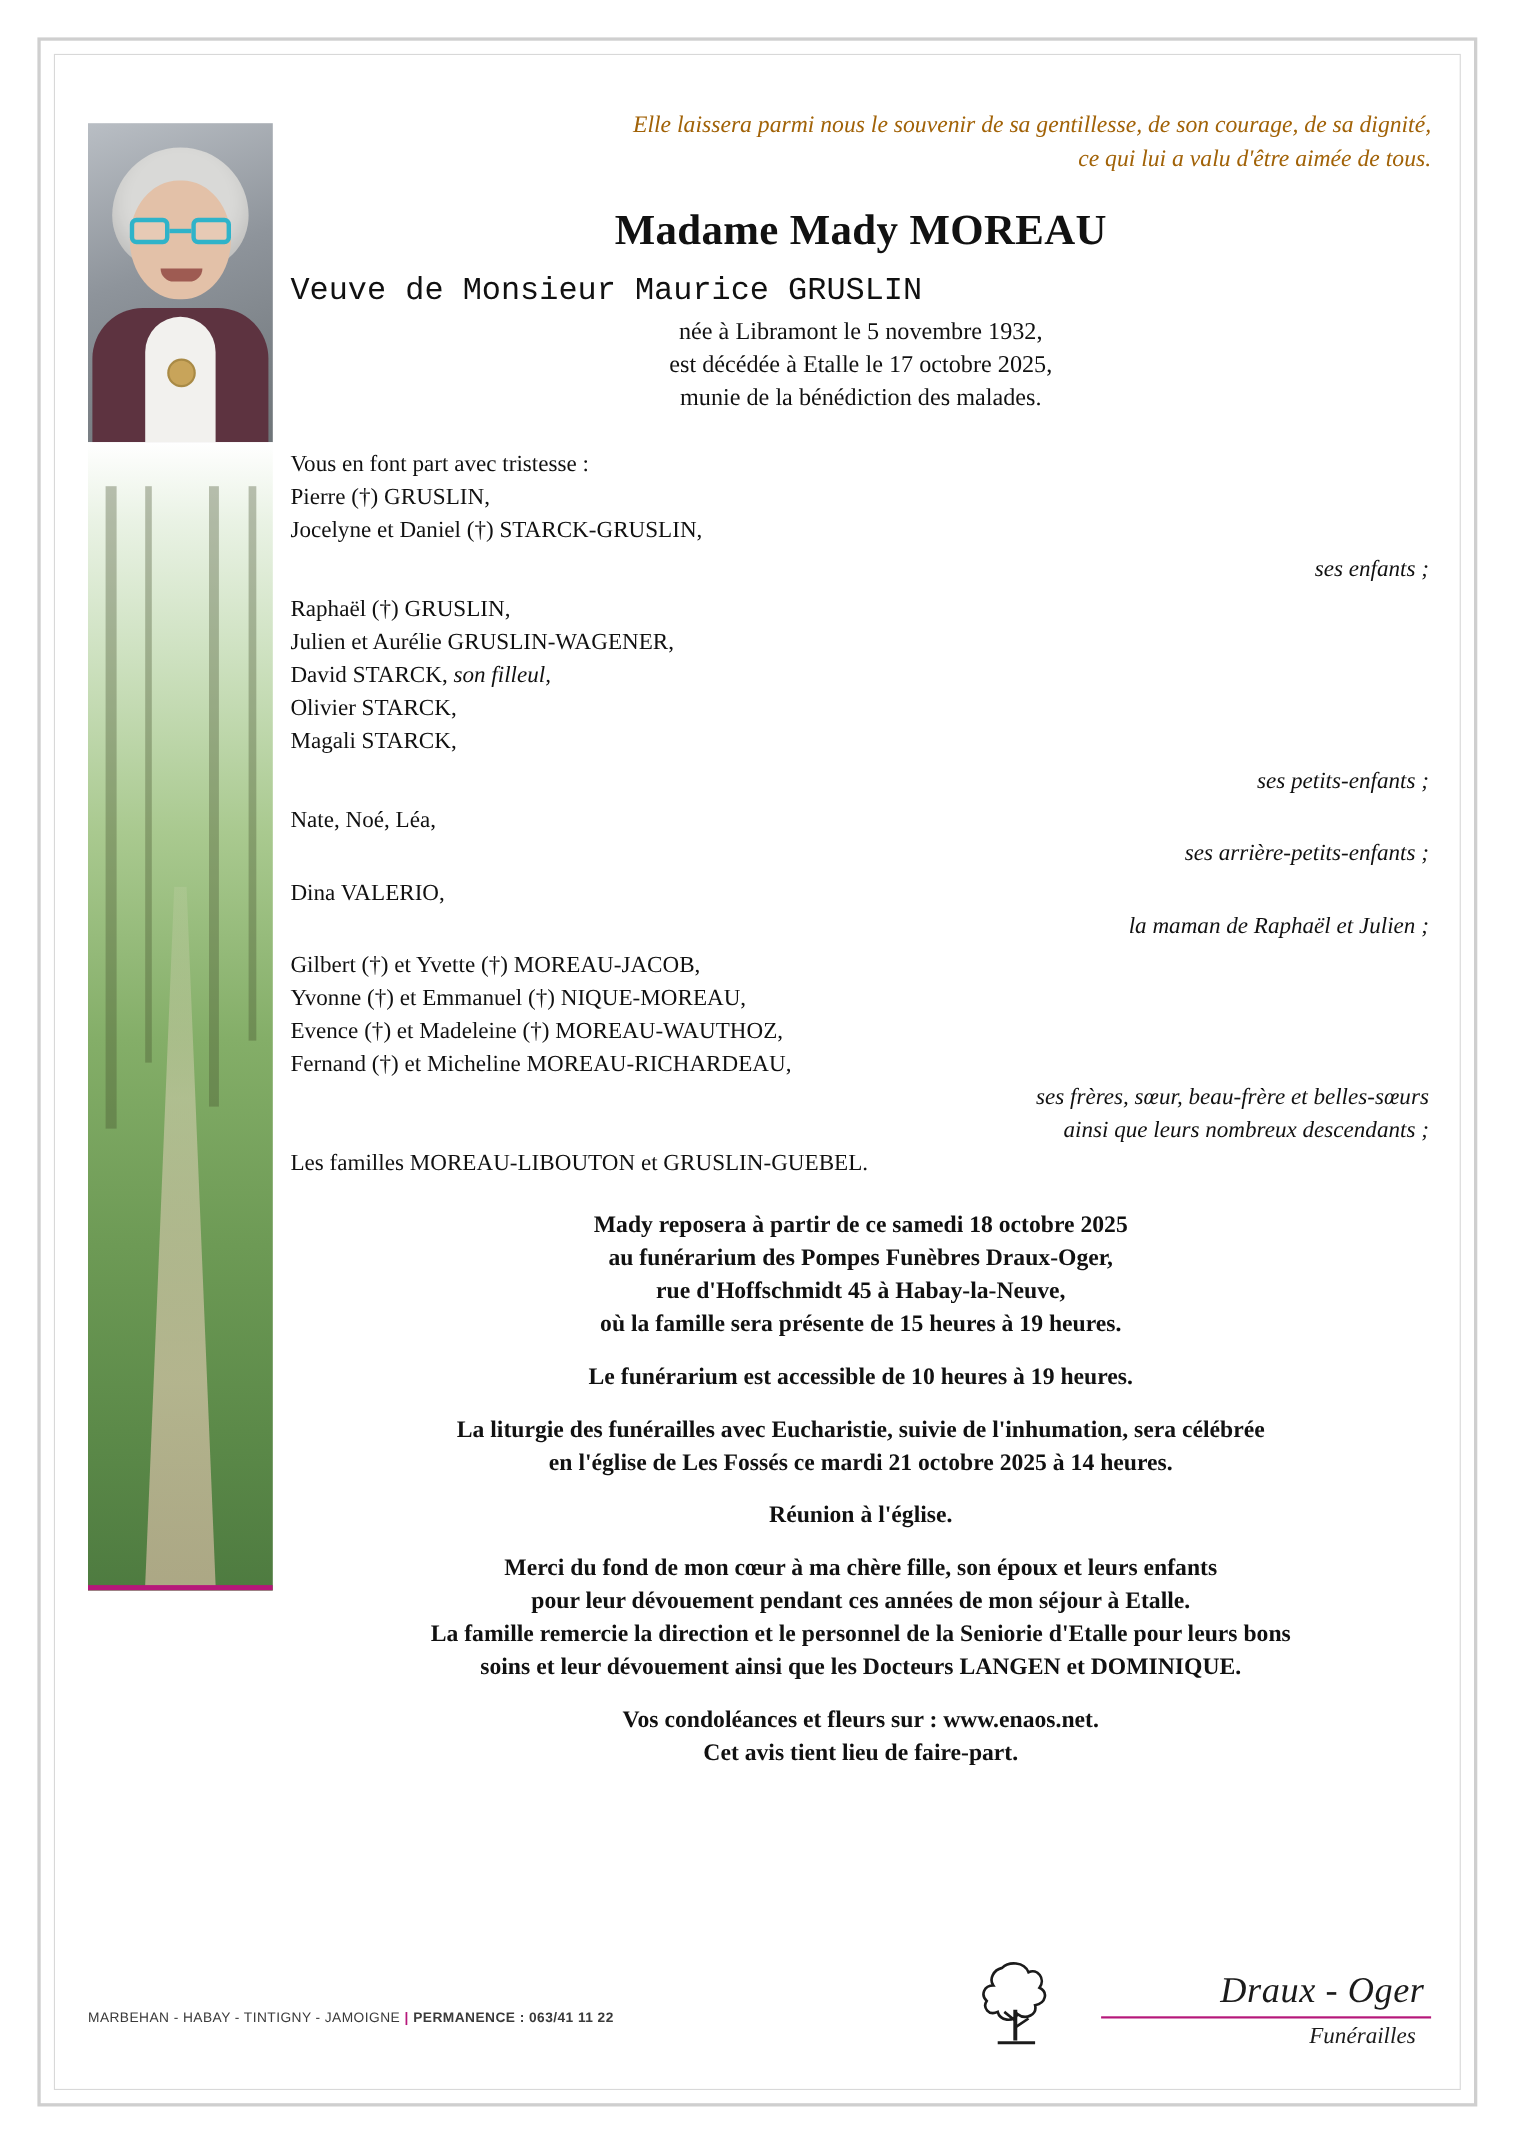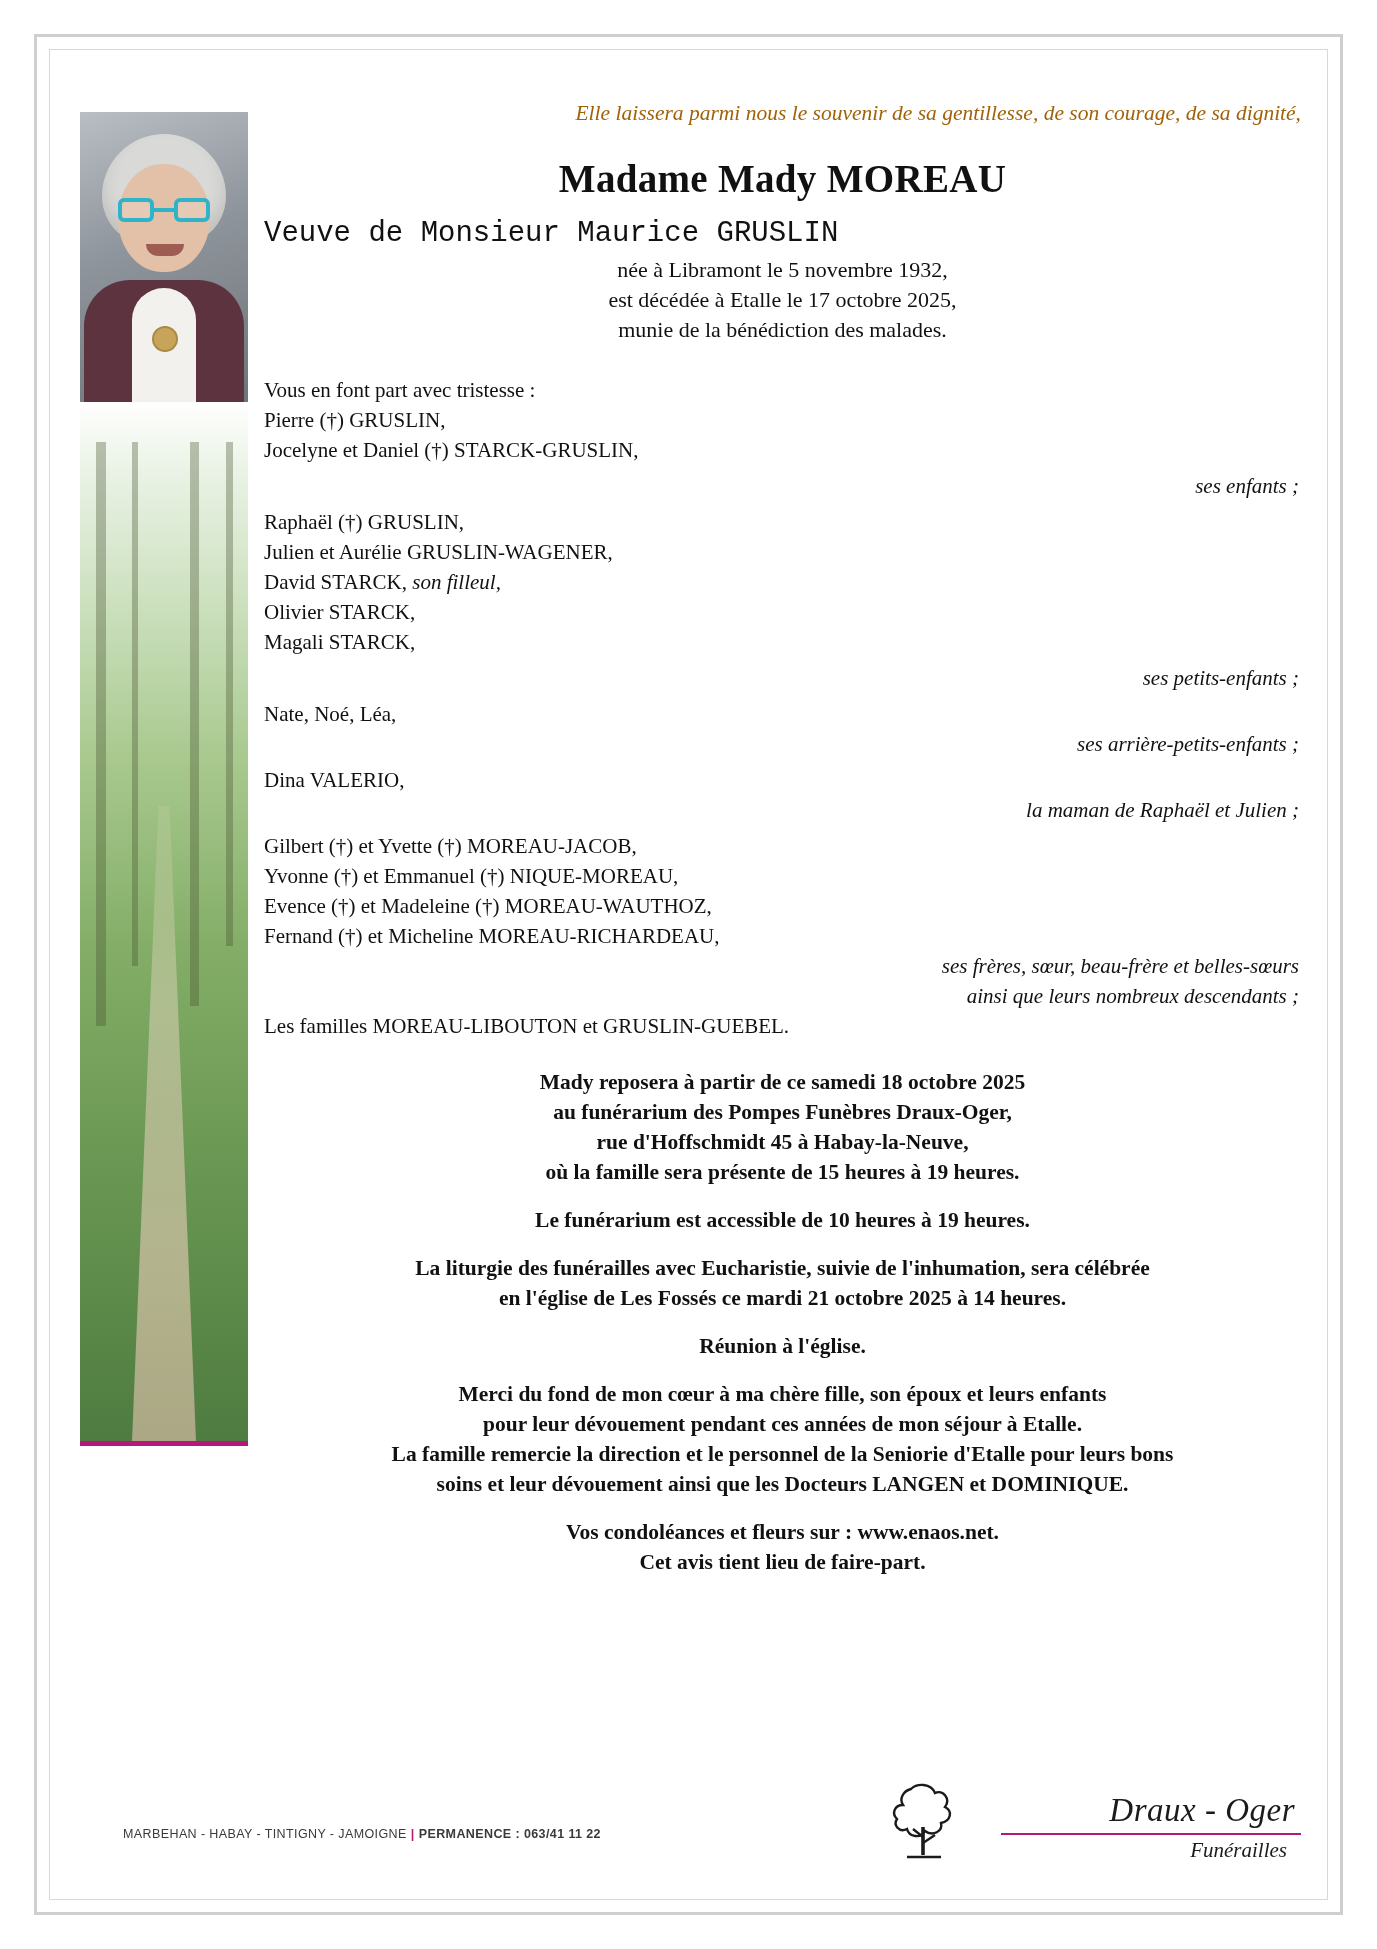--- a/index.html
+++ b/index.html
@@ -247,21 +247,20 @@
     height: 96px;
   }
   .footer-left {
     position: absolute;
     left: 0;
     bottom: 30px;
     font-family: "Liberation Sans", sans-serif;
     font-size: 12.5px;
     letter-spacing: 0.4px;
     color: #3a3a3a;
-    margin-left: 43px;
   }
   .footer-left .perm { font-weight: bold; }
   .footer-left .sep { color: #b6177a; font-weight: bold; padding: 0 4px; }
 
   .footer-right {
     position: absolute;
     right: 0;
     bottom: 6px;
     width: 420px;
     height: 90px;
@@ -329,20 +328,21 @@
           <div class="trunk t4"></div>
           <div class="path"></div>
           <div class="bottom-bar"></div>
         </div>
       </div>
 
       <div class="content">
 
         <div class="epitaph">
           <div>Elle laissera parmi nous le souvenir de sa gentillesse, de son courage, de sa dignité,</div>
+          <div>ce qui lui a valu d'être aimée de tous.</div>
         </div>
 
         <div class="name">Madame Mady MOREAU</div>
         <div class="spouse">Veuve de Monsieur Maurice GRUSLIN</div>
         <div class="birth-lines">née à Libramont le 5 novembre 1932,</div>
         <div class="birth-lines">est décédée à Etalle le 17 octobre 2025,</div>
         <div class="birth-lines">munie de la bénédiction des malades.</div>
 
         <div class="family">
           <div class="lead">Vous en font part avec tristesse :</div>

